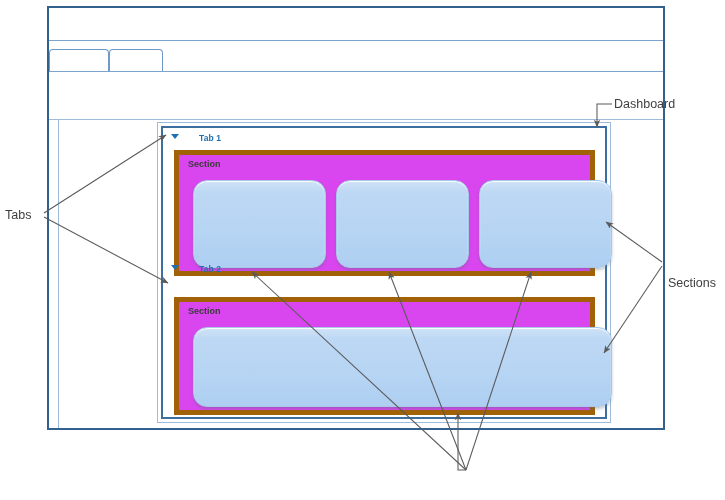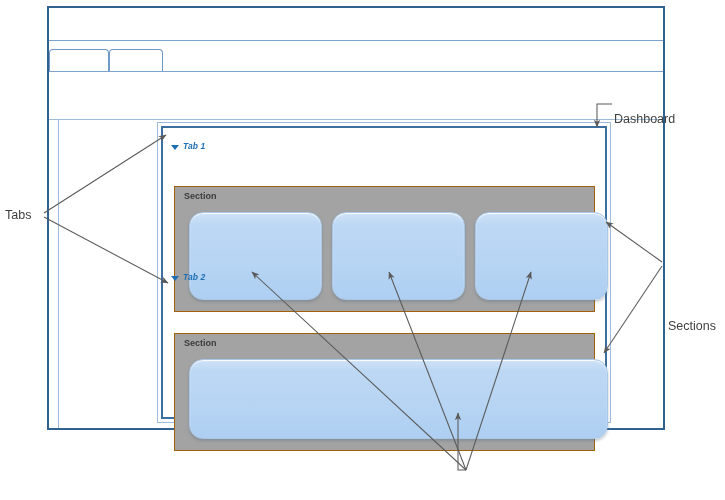--- a/index.html
+++ b/index.html
@@ -74,23 +74,22 @@
     box-sizing: border-box;
     border: 2px solid #3c6e9f;
     background: #ffffff;
   }
 
   .tab-strip {
     position: absolute;
     left: 8px;
     height: 16px;
     display: flex;
-    align-items: flex-end;
-    gap: 4px;
-    font-style: italic;
+    align-items: flex-start;
+    gap: 20px;
   }
   .tab-caret {
     width: 0;
     height: 0;
     border-left: 4px solid transparent;
     border-right: 4px solid transparent;
     border-top: 5px solid #1f6fb5;
     display: block;
   }
   .tab-label {
@@ -98,23 +97,22 @@
     font-weight: bold;
     color: #1f6fb5;
     letter-spacing: 0.1px;
     line-height: 1;
     white-space: nowrap;
   }
 
   .section-box {
     position: absolute;
     box-sizing: border-box;
-    border: 1px solid #a16207;
-    background: #a3a3a3;
-    margin-top: 36px;
+    border: 5px solid #a16207;
+    background: #d946ef;
   }
   .section-label {
     position: absolute;
     left: 9px;
     top: 5px;
     font-size: 9px;
     font-weight: bold;
     color: #3b3b3b;
     line-height: 1;
     white-space: nowrap;
@@ -210,20 +208,20 @@
       <path d="M662,262 L606,222" marker-end="url(#ar)"></path>
       <path d="M662,266 L604,353" marker-end="url(#ar)"></path>
 
       <path d="M466,470 L252,272" marker-end="url(#ar)"></path>
       <path d="M466,470 L389,272" marker-end="url(#ar)"></path>
       <path d="M466,470 L531,272" marker-end="url(#ar)"></path>
       <path d="M466,470 L458,470 L458,413" marker-end="url(#ar)"></path>
     </g>
   </svg>
 
-  <div class="anno-text" style="left:614px; top:98px;margin-top:15px;">Dashboard</div>
+  <div class="anno-text" style="left:614px; top:98px;">Dashboard</div>
 
   <div class="anno-text" style="left:5px; top:209px;">Tabs</div>
 
-  <div class="anno-text" style="left:668px; top:277px;margin-top:43px;">Sections</div>
+  <div class="anno-text" style="left:668px; top:277px;">Sections</div>
 
 
 </div>
 
 </body></html>

